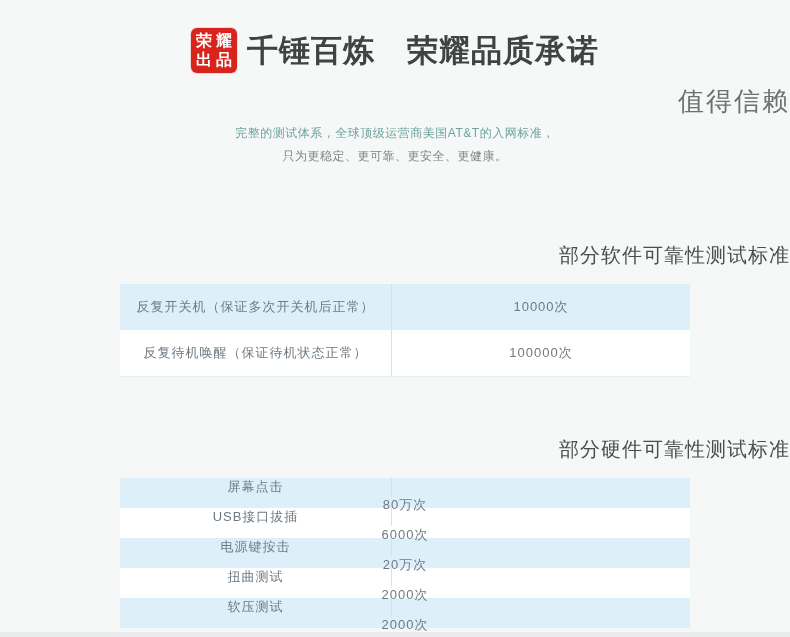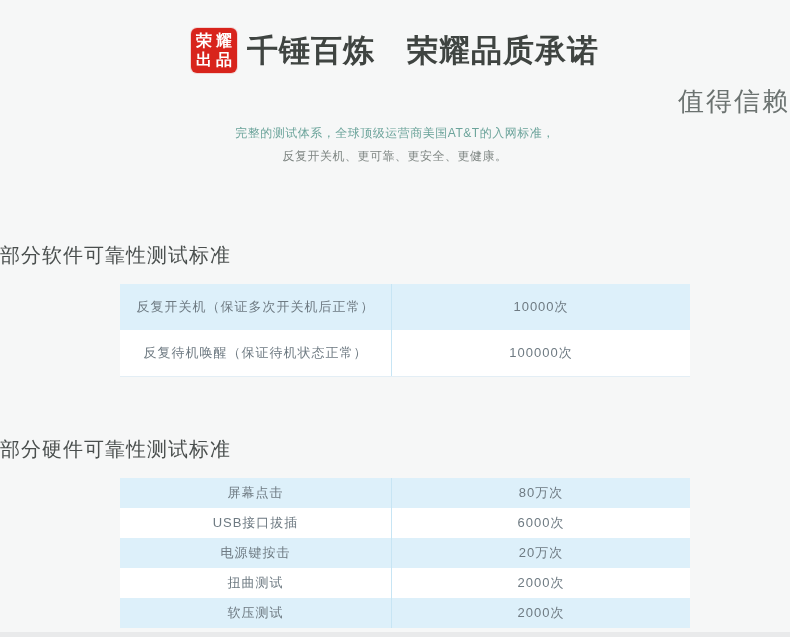--- a/index.html
+++ b/index.html
@@ -68,41 +68,41 @@
   }
   .desc{
     text-align:center;
     font-size:12px;
     line-height:23px;
     letter-spacing:0.5px;
   }
   .desc1{margin-top:6px;color:var(--desc-line1-color);}
   .desc2{color:var(--desc-line2-color);}
   .section-title{
-    text-align:left;
+    text-align:right;
     font-size:20px;
     line-height:24px;
     font-weight:500;
     letter-spacing:1px;
     color:var(--section-title-color);
   }
   .sw-section .section-title{margin-top:75px;}
   .hw-section .section-title{margin-top:60px;}
   .test-table{
     width:570px;
     margin-left:120px;
     margin-top:17px;
   }
   .sw-table{border-bottom:1px solid var(--table-bottom-border);}
   .t-row{
     display:flex;
     background:var(--row-white);
   }
   .sw-table .t-row{height:46px;}
-  .hw-table .t-row{height:30px;}
+  .hw-table .t-row{height:30px;flex-direction:column;}
   .t-row:nth-of-type(odd){background:var(--row-blue);}
   .t-cell{
     display:flex;
     align-items:center;
     justify-content:center;
     font-size:13px;
     letter-spacing:1px;
     color:var(--table-text);
   }
   .t-cell.label{
@@ -127,21 +127,21 @@
       <div class="seal">
         <span>荣</span>
         <span>耀</span>
         <span>出</span>
         <span>品</span>
       </div>
       <h1 class="main-title">千锤百炼　荣耀品质承诺</h1>
     </div>
     <h2 class="subtitle">值得信赖</h2>
     <p class="desc desc1">完整的测试体系，全球顶级运营商美国AT&amp;T的入网标准，</p>
-    <p class="desc desc2">反复开关机、更可靠、更安全、更健康。</p>
+    <p class="desc desc2">只为更稳定、更可靠、更安全、更健康。</p>
   </header>
 
   <section class="sw-section">
     <h3 class="section-title">部分软件可靠性测试标准</h3>
     <div class="test-table sw-table">
 
         <div class="t-row">
           <div class="t-cell label">反复开关机（保证多次开关机后正常）</div>
           <div class="t-cell value">10000次</div>
         </div>

